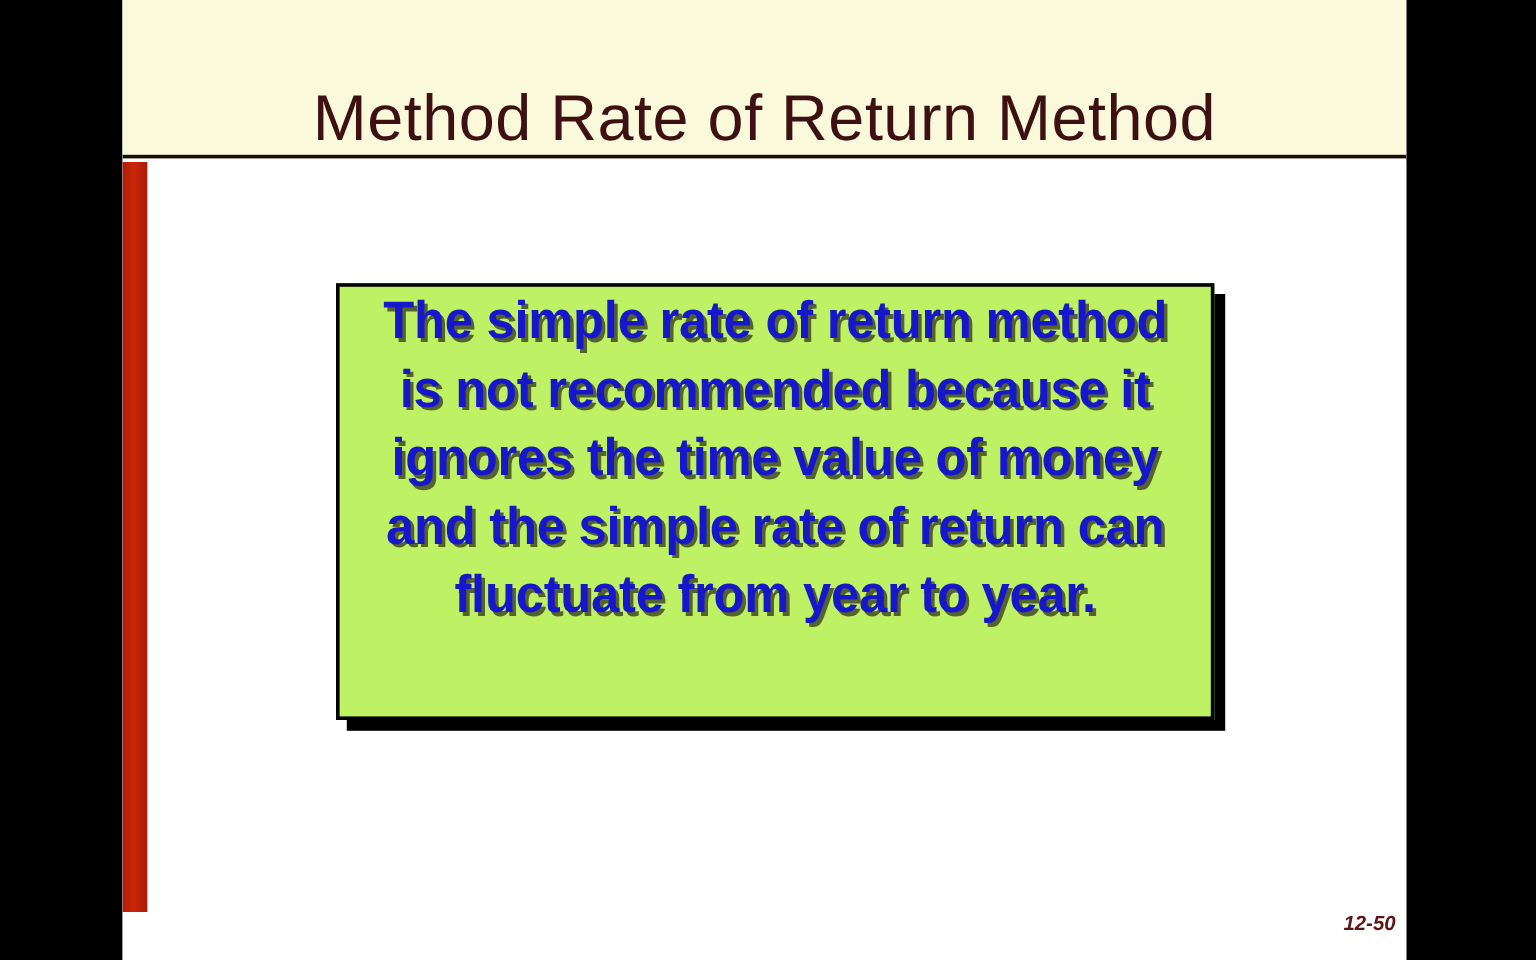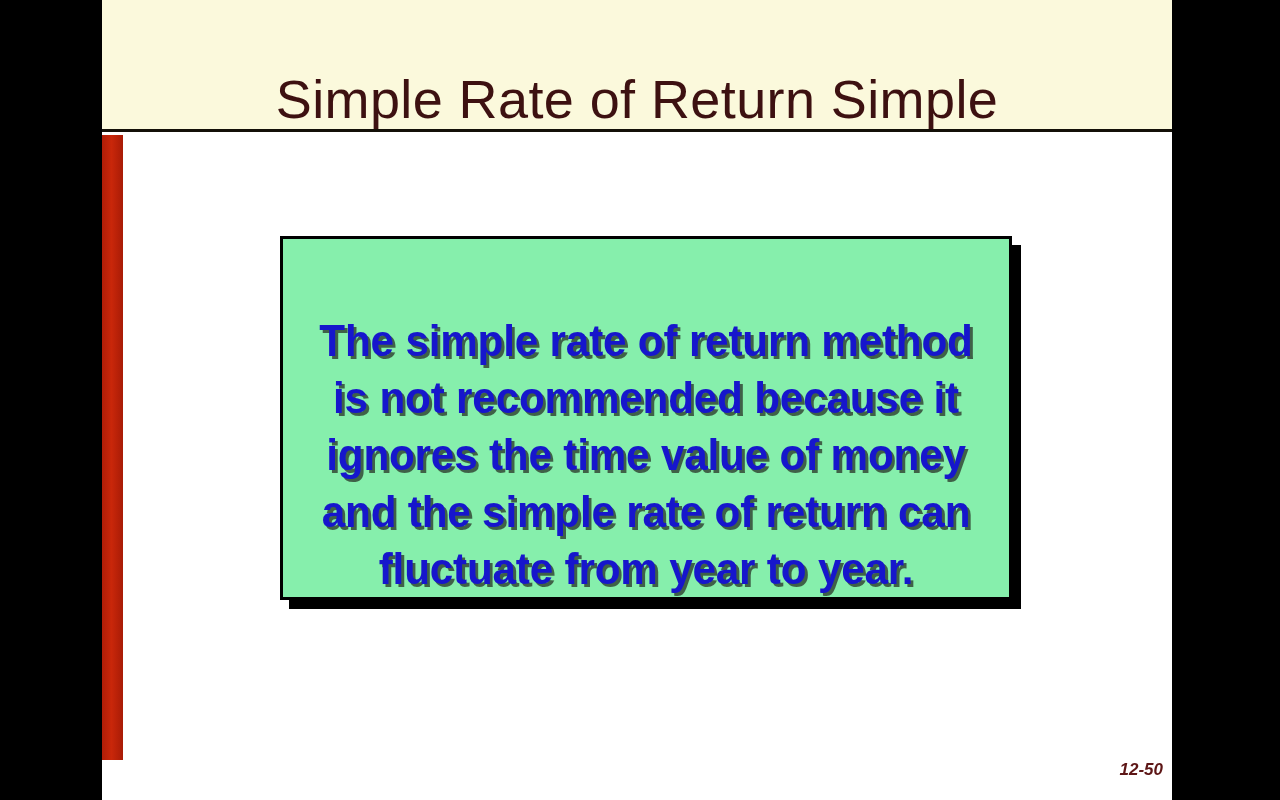--- a/index.html
+++ b/index.html
@@ -104,25 +104,25 @@
     height: 364px;
     background: #000000;
   }
 
   #statement-box {
     position: absolute;
     left: 0;
     top: 0;
     width: 732px;
     height: 364px;
-    background: #86efac;
+    background: #bef264;
     border: 3px solid #000000;
     box-sizing: border-box;
     display: flex;
-    align-items: flex-end;
+    align-items: flex-start;
     justify-content: center;
   }
 
   #statement-text {
     width: 100%;
     text-align: center;
     font-family: "Liberation Sans Narrow", "Liberation Sans", sans-serif;
     font-size: 44px;
     font-weight: 700;
     color: #1616cc;
@@ -149,21 +149,21 @@
   }
 </style>
 </head>
 <body>
 
 <div id="slide-root">
 
   <div id="slide-canvas">
 
     <div id="title-band">
-      <h1 id="slide-title">Simple Rate of Return Simple</h1>
+      <h1 id="slide-title">Method Rate of Return Method</h1>
     </div>
 
     <div id="left-accent-bar"></div>
 
     <div id="content-area"></div>
 
     <div id="statement-box-wrap">
       <div id="statement-box-shadow"></div>
       <div id="statement-box">
         <div id="statement-text">The simple rate of return method is not recommended because it ignores the time value of money and the simple rate of return can fluctuate from year to year.</div>

